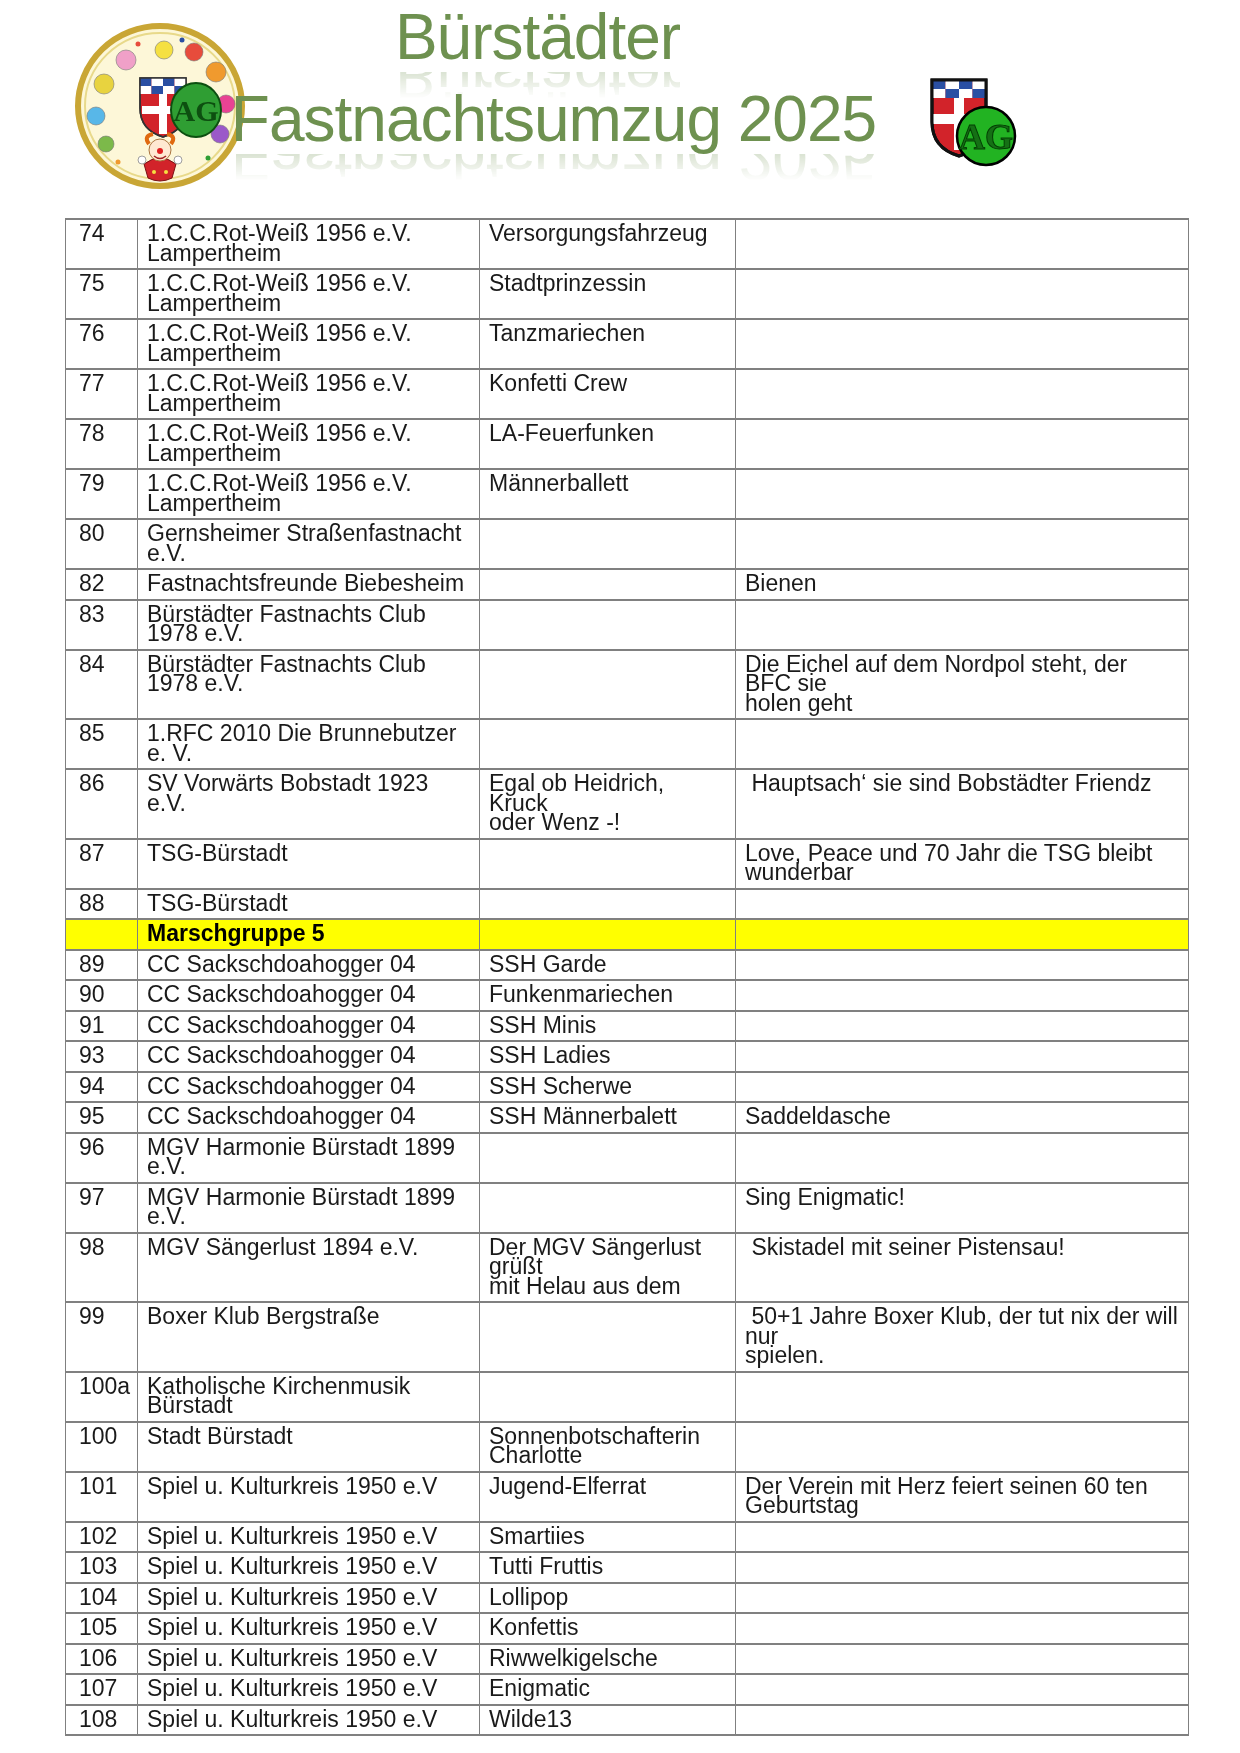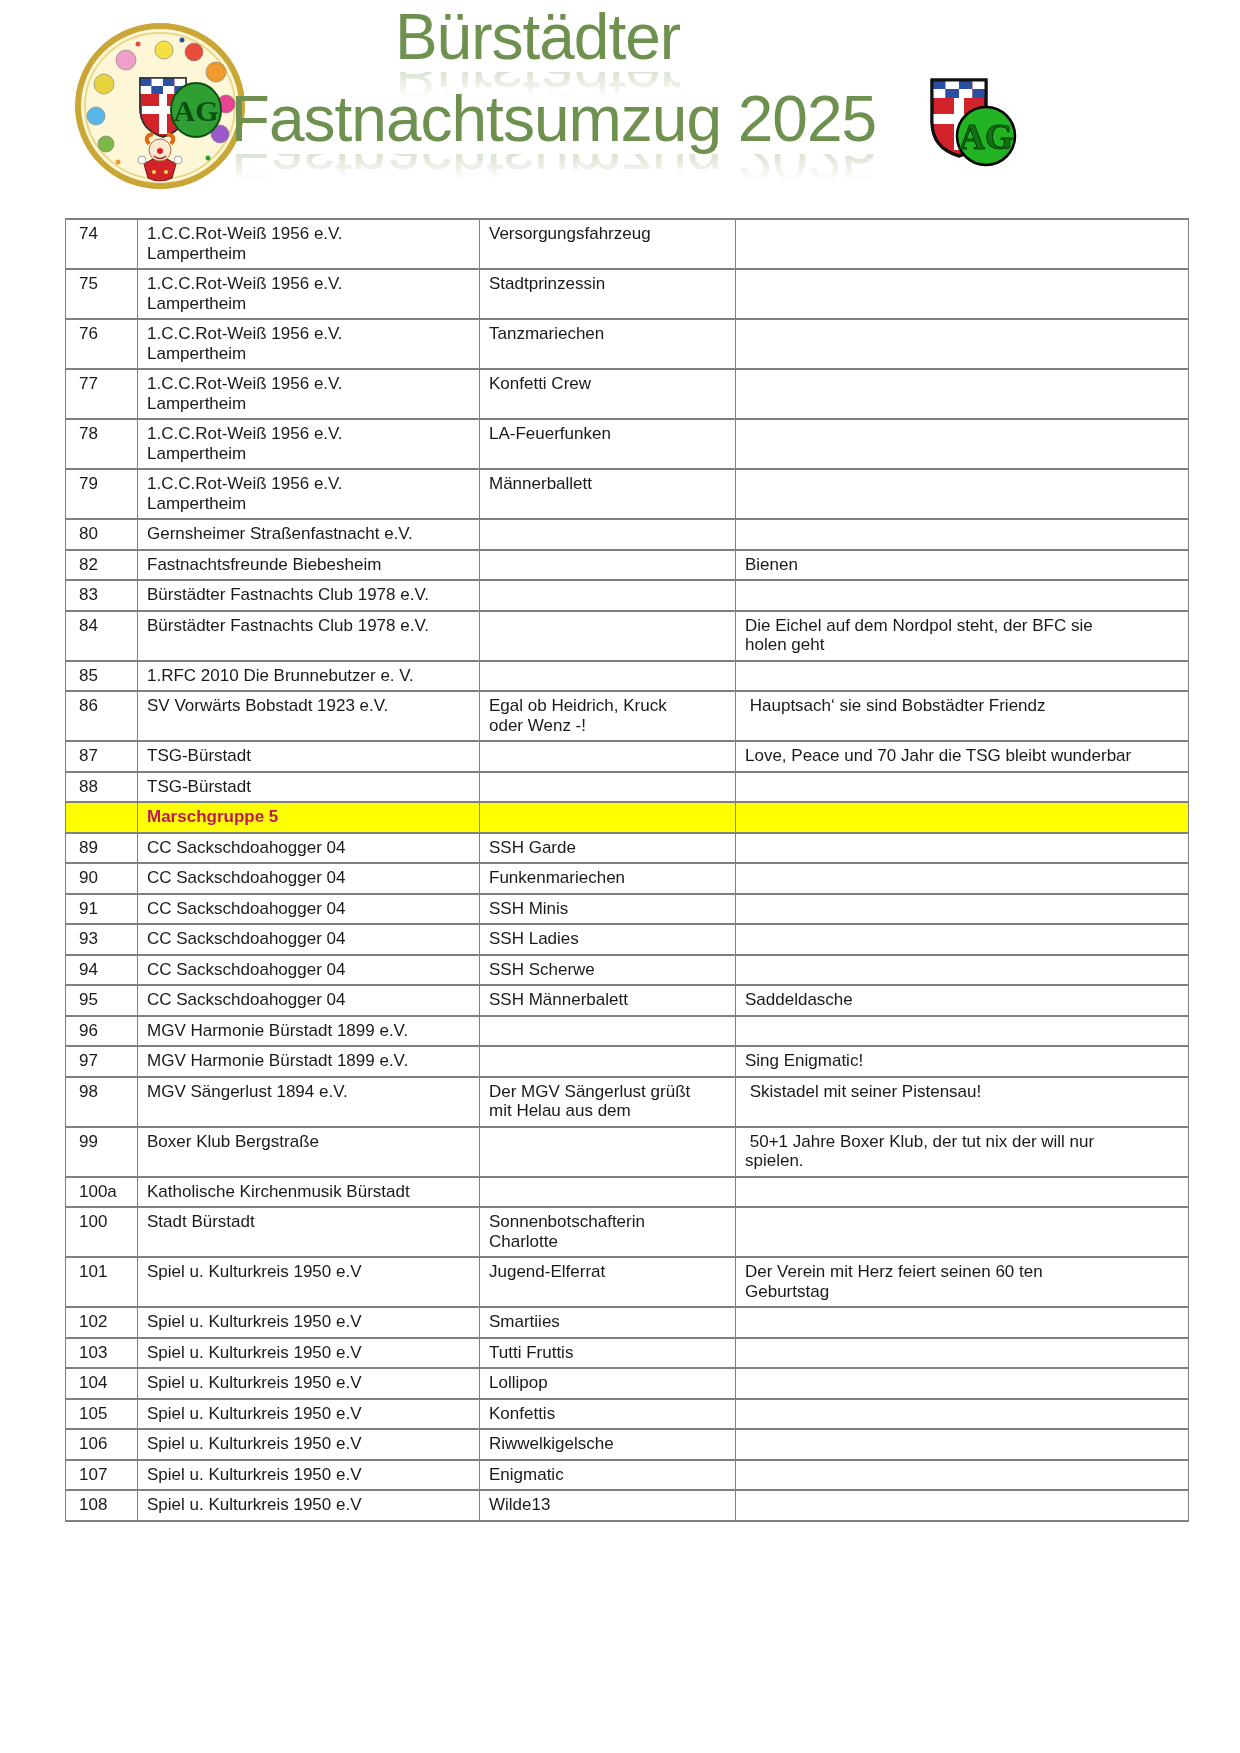--- a/index.html
+++ b/index.html
@@ -34,39 +34,39 @@
   }
   .logo-left{position:absolute;left:74px;top:22px;}
   .logo-right{position:absolute;left:918px;top:74px;}
 
   
   table.parade{
     position:absolute;left:65px;top:218px;
     width:1123px;
     border-collapse:collapse;
     table-layout:fixed;
-    font-size:17px;
+    font-size:23px;
     border-radius:29px;
   }
   col.c-num{width:72px;}
   col.c-org{width:342px;}
   col.c-group{width:256px;}
   col.c-comment{width:453px;}
   td{
     border:1px solid #808080;
     border-top-width:2px;border-bottom-width:2px;
     vertical-align:top;
     padding:4px 9px 5px 9px;
     line-height:19.5px;
     white-space:pre-wrap;
     overflow:hidden;
   }
   td[data-name="cell-num"]{padding-left:13px;}
   tr.highlight td{background:#ffff00;}
-  tr.highlight td[data-name="cell-org"]{color:#be185d;font-weight:700;}
+  tr.highlight td[data-name="cell-org"]{color:#000000;font-weight:700;}
 </style>
 </head>
 <body>
 
 <div class="header" data-name="page-header">
 
   <svg class="logo-left" data-name="carnival-club-crest-icon" width="172" height="168" viewBox="0 0 172 168" aria-hidden="true">
     <ellipse cx="86" cy="84" rx="82" ry="80" fill="#fdf7d8" stroke="#c9a635" stroke-width="6"></ellipse>
     <ellipse cx="86" cy="84" rx="75" ry="73" fill="none" stroke="#e8d98a" stroke-width="2"></ellipse>
 

